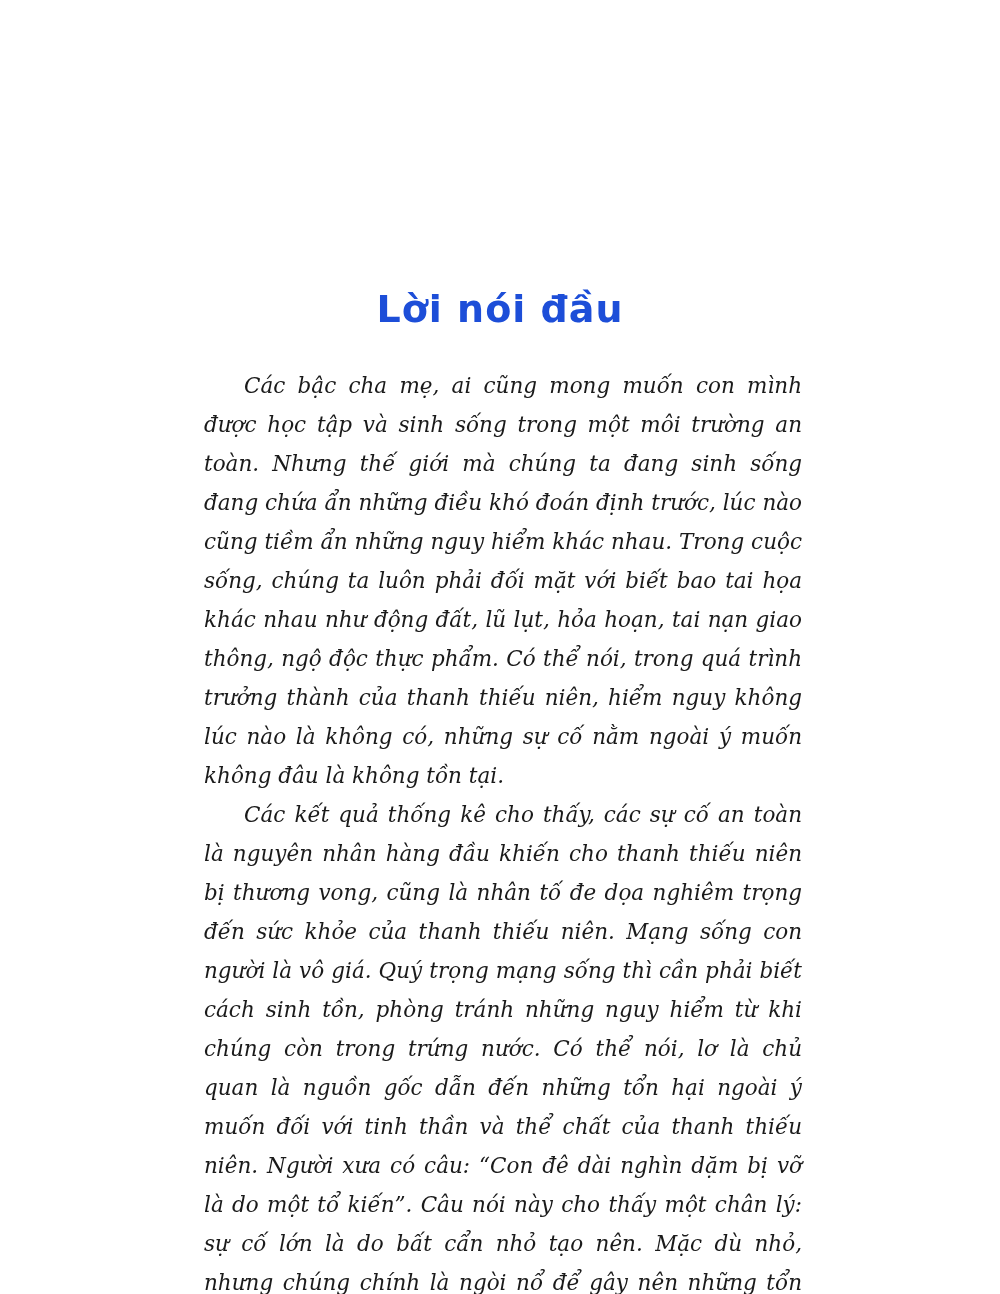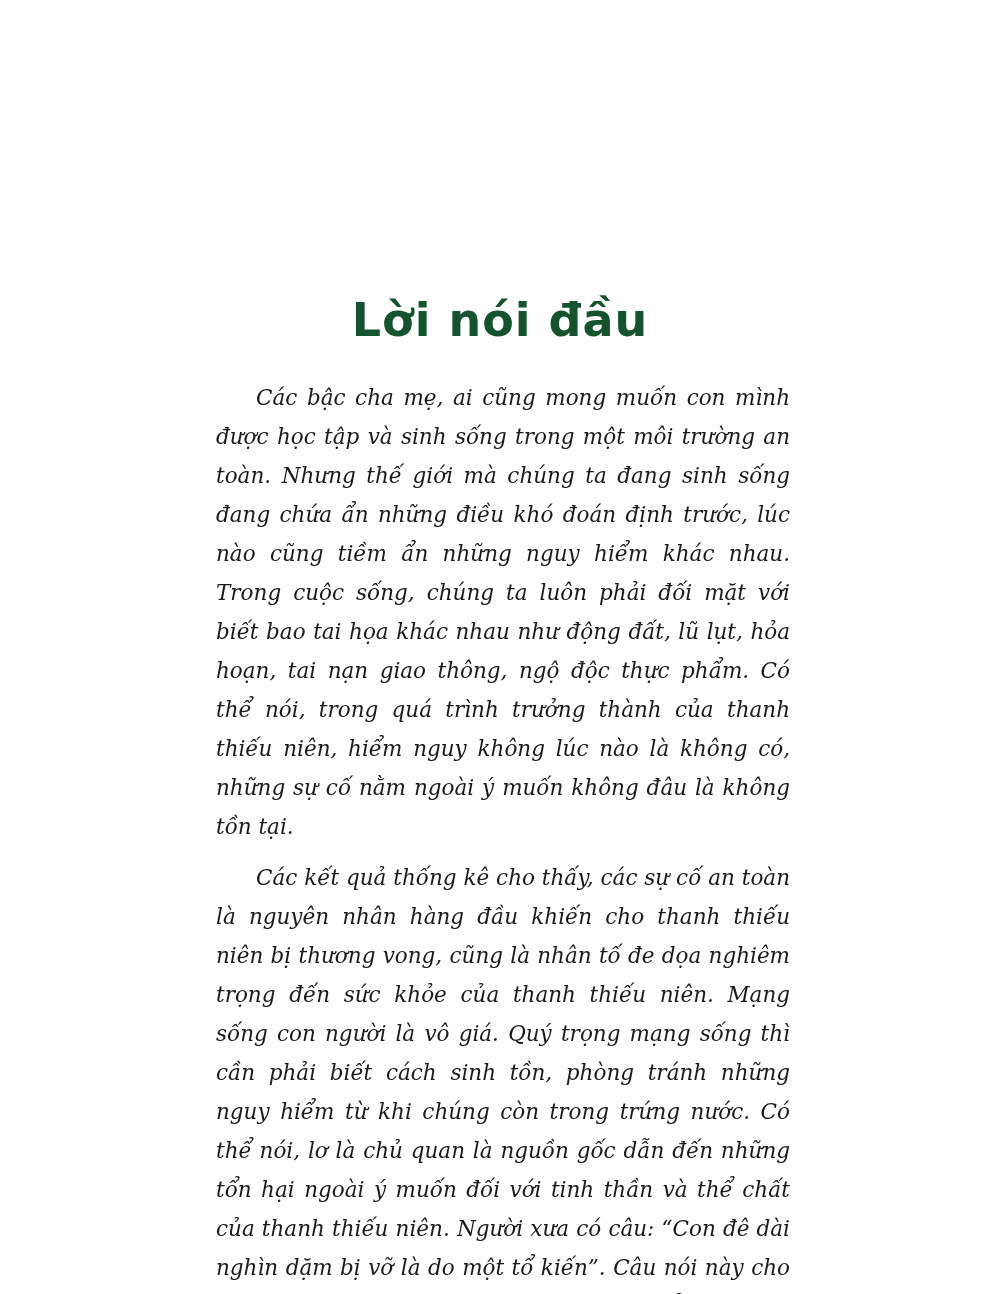--- a/index.html
+++ b/index.html
@@ -15,38 +15,38 @@
     overflow: hidden;
   }
   .page-title {
     position: absolute;
     top: 262px;
     left: 0;
     width: 1000px;
     text-align: center;
     font-family: "DejaVu Sans", sans-serif;
     font-weight: 700;
-    font-size: 46px;
+    font-size: 38px;
     letter-spacing: 1px;
-    color: #14532d;
+    color: #1d4ed8;
   }
   .body-text {
     position: absolute;
     top: 366px;
     left: 204px;
     width: 598px;
     font-family: "DejaVu Serif", "Liberation Serif", serif;
     font-style: italic;
     font-size: 21.5px;
     line-height: 39px;
     color: #1a1a1a;
     text-align: justify;
   }
   .body-text p {
-    margin: 12px;
+    margin: 0;
     text-indent: 40px;
   }
 </style>
 </head>
 <body>
 
 <div class="page">
   <h1 class="page-title">Lời nói đầu</h1>
 
   <div class="body-text">

